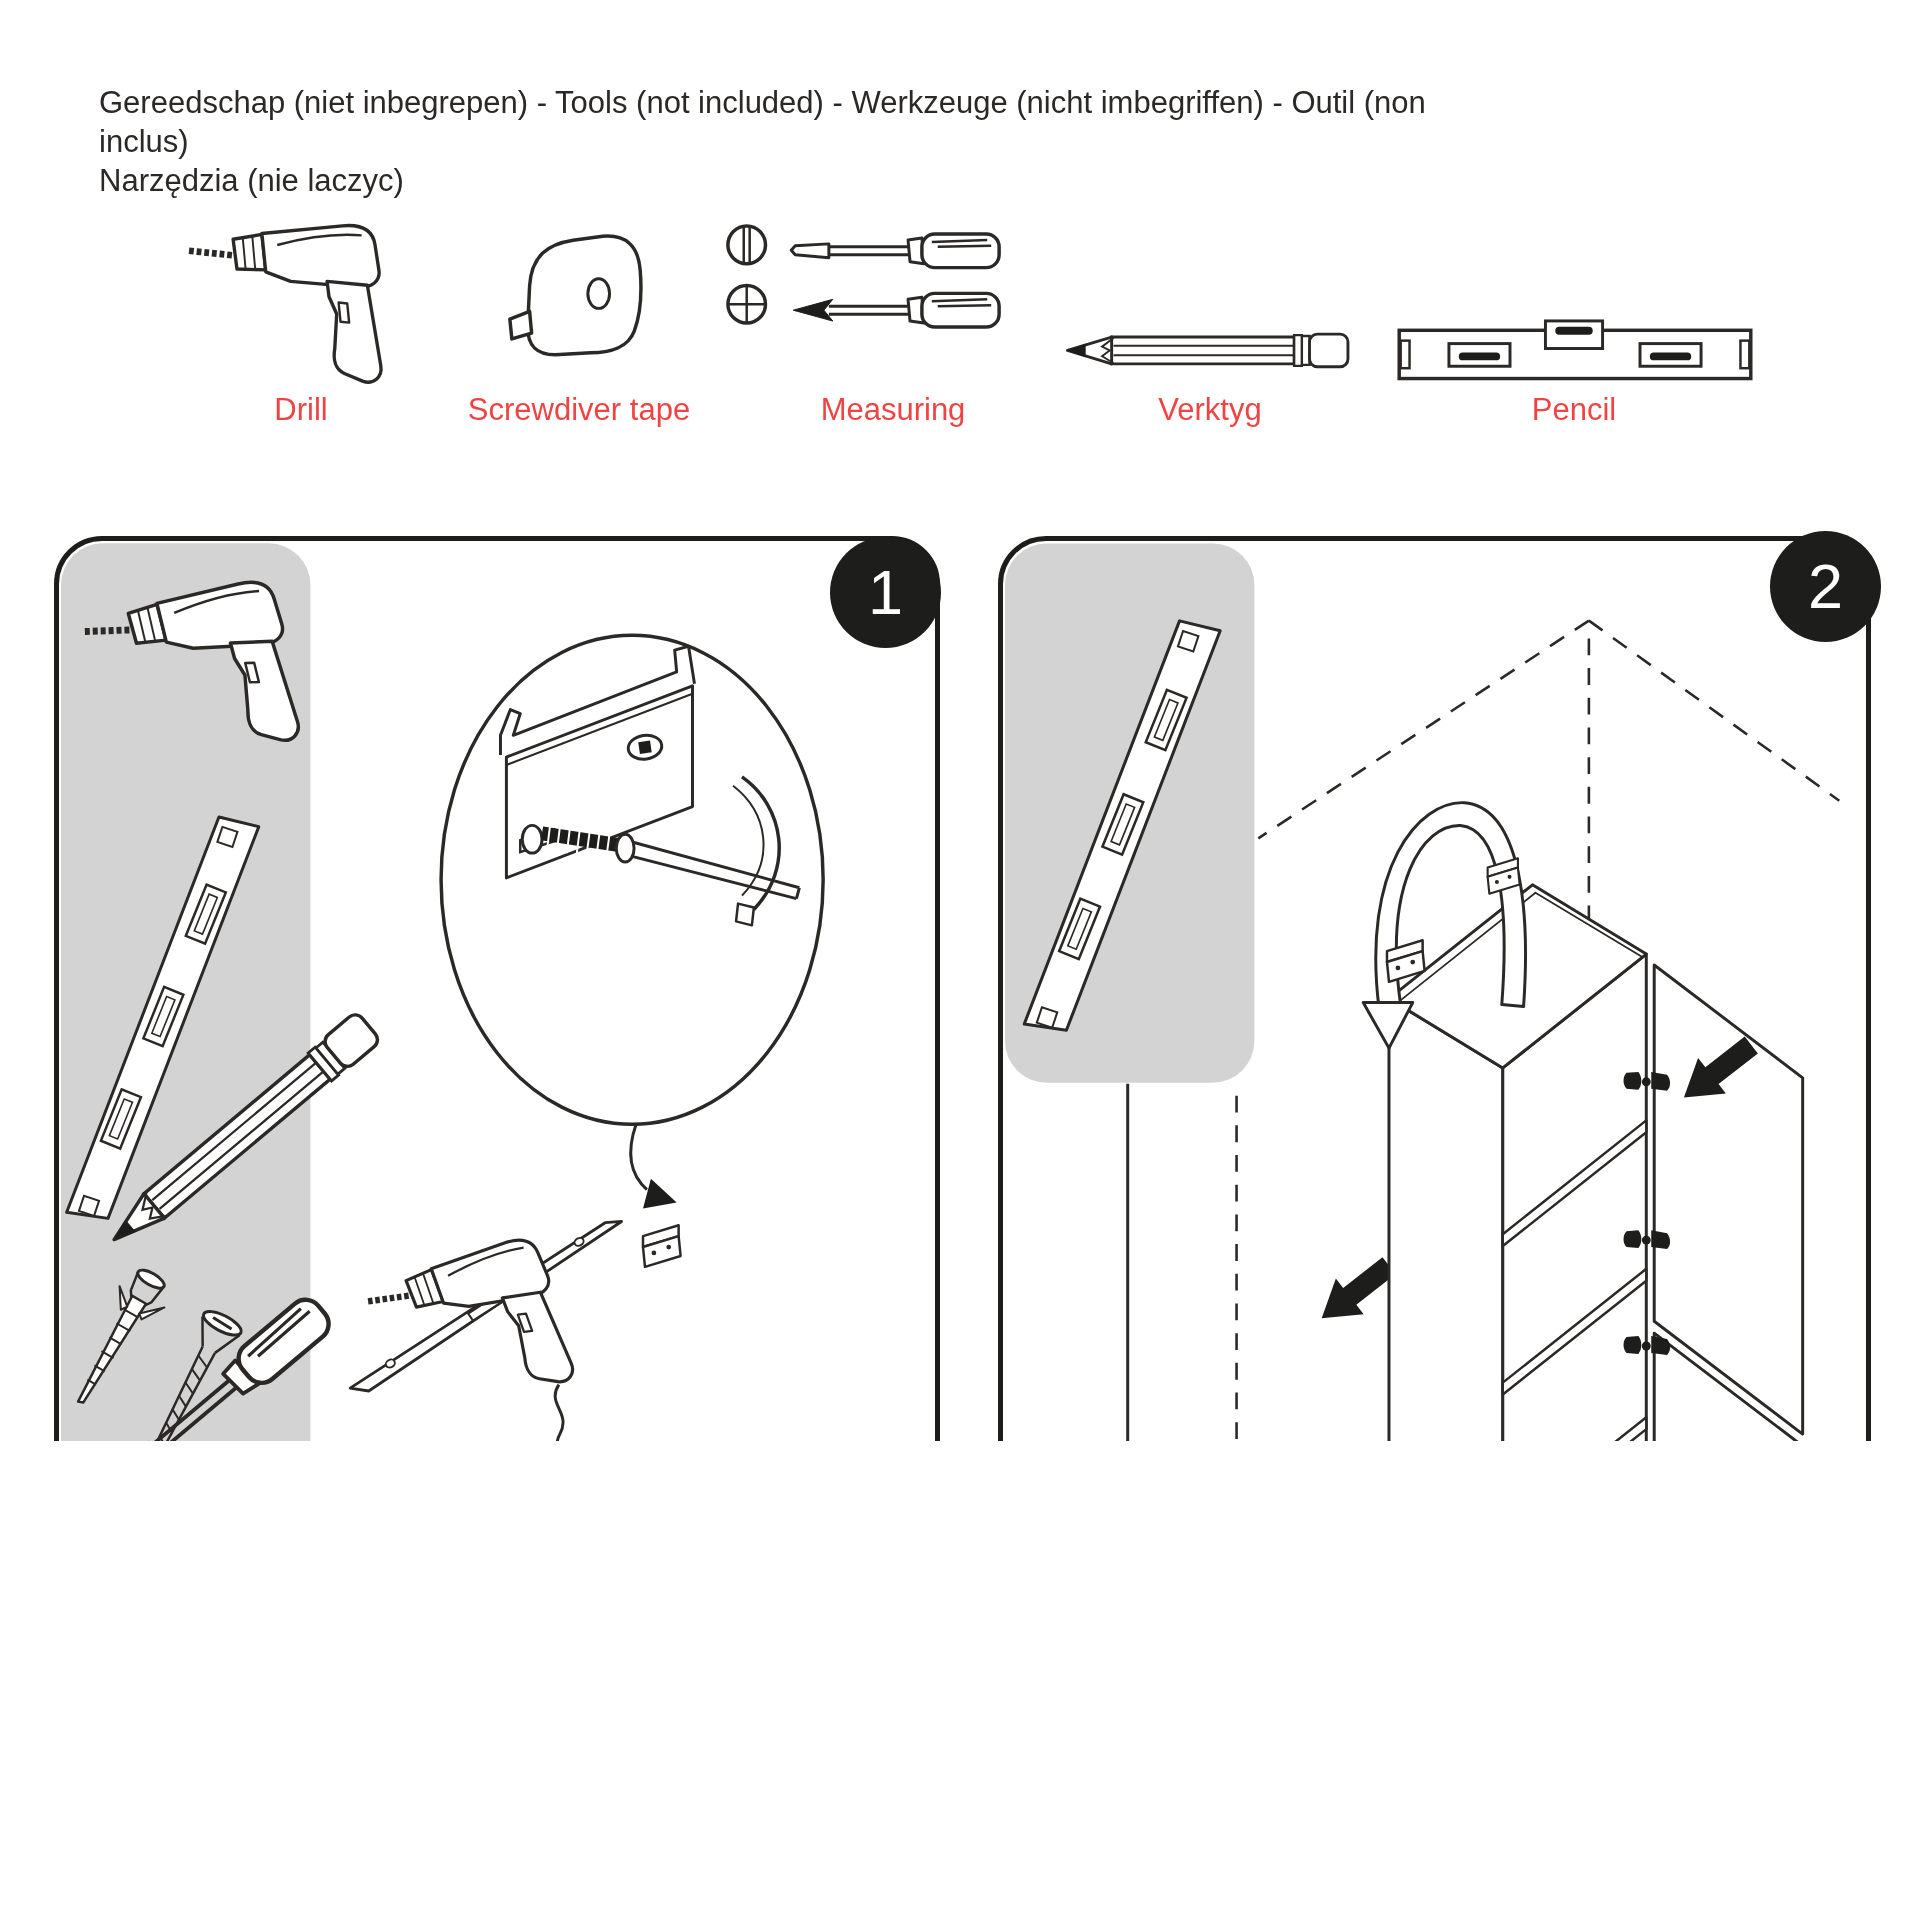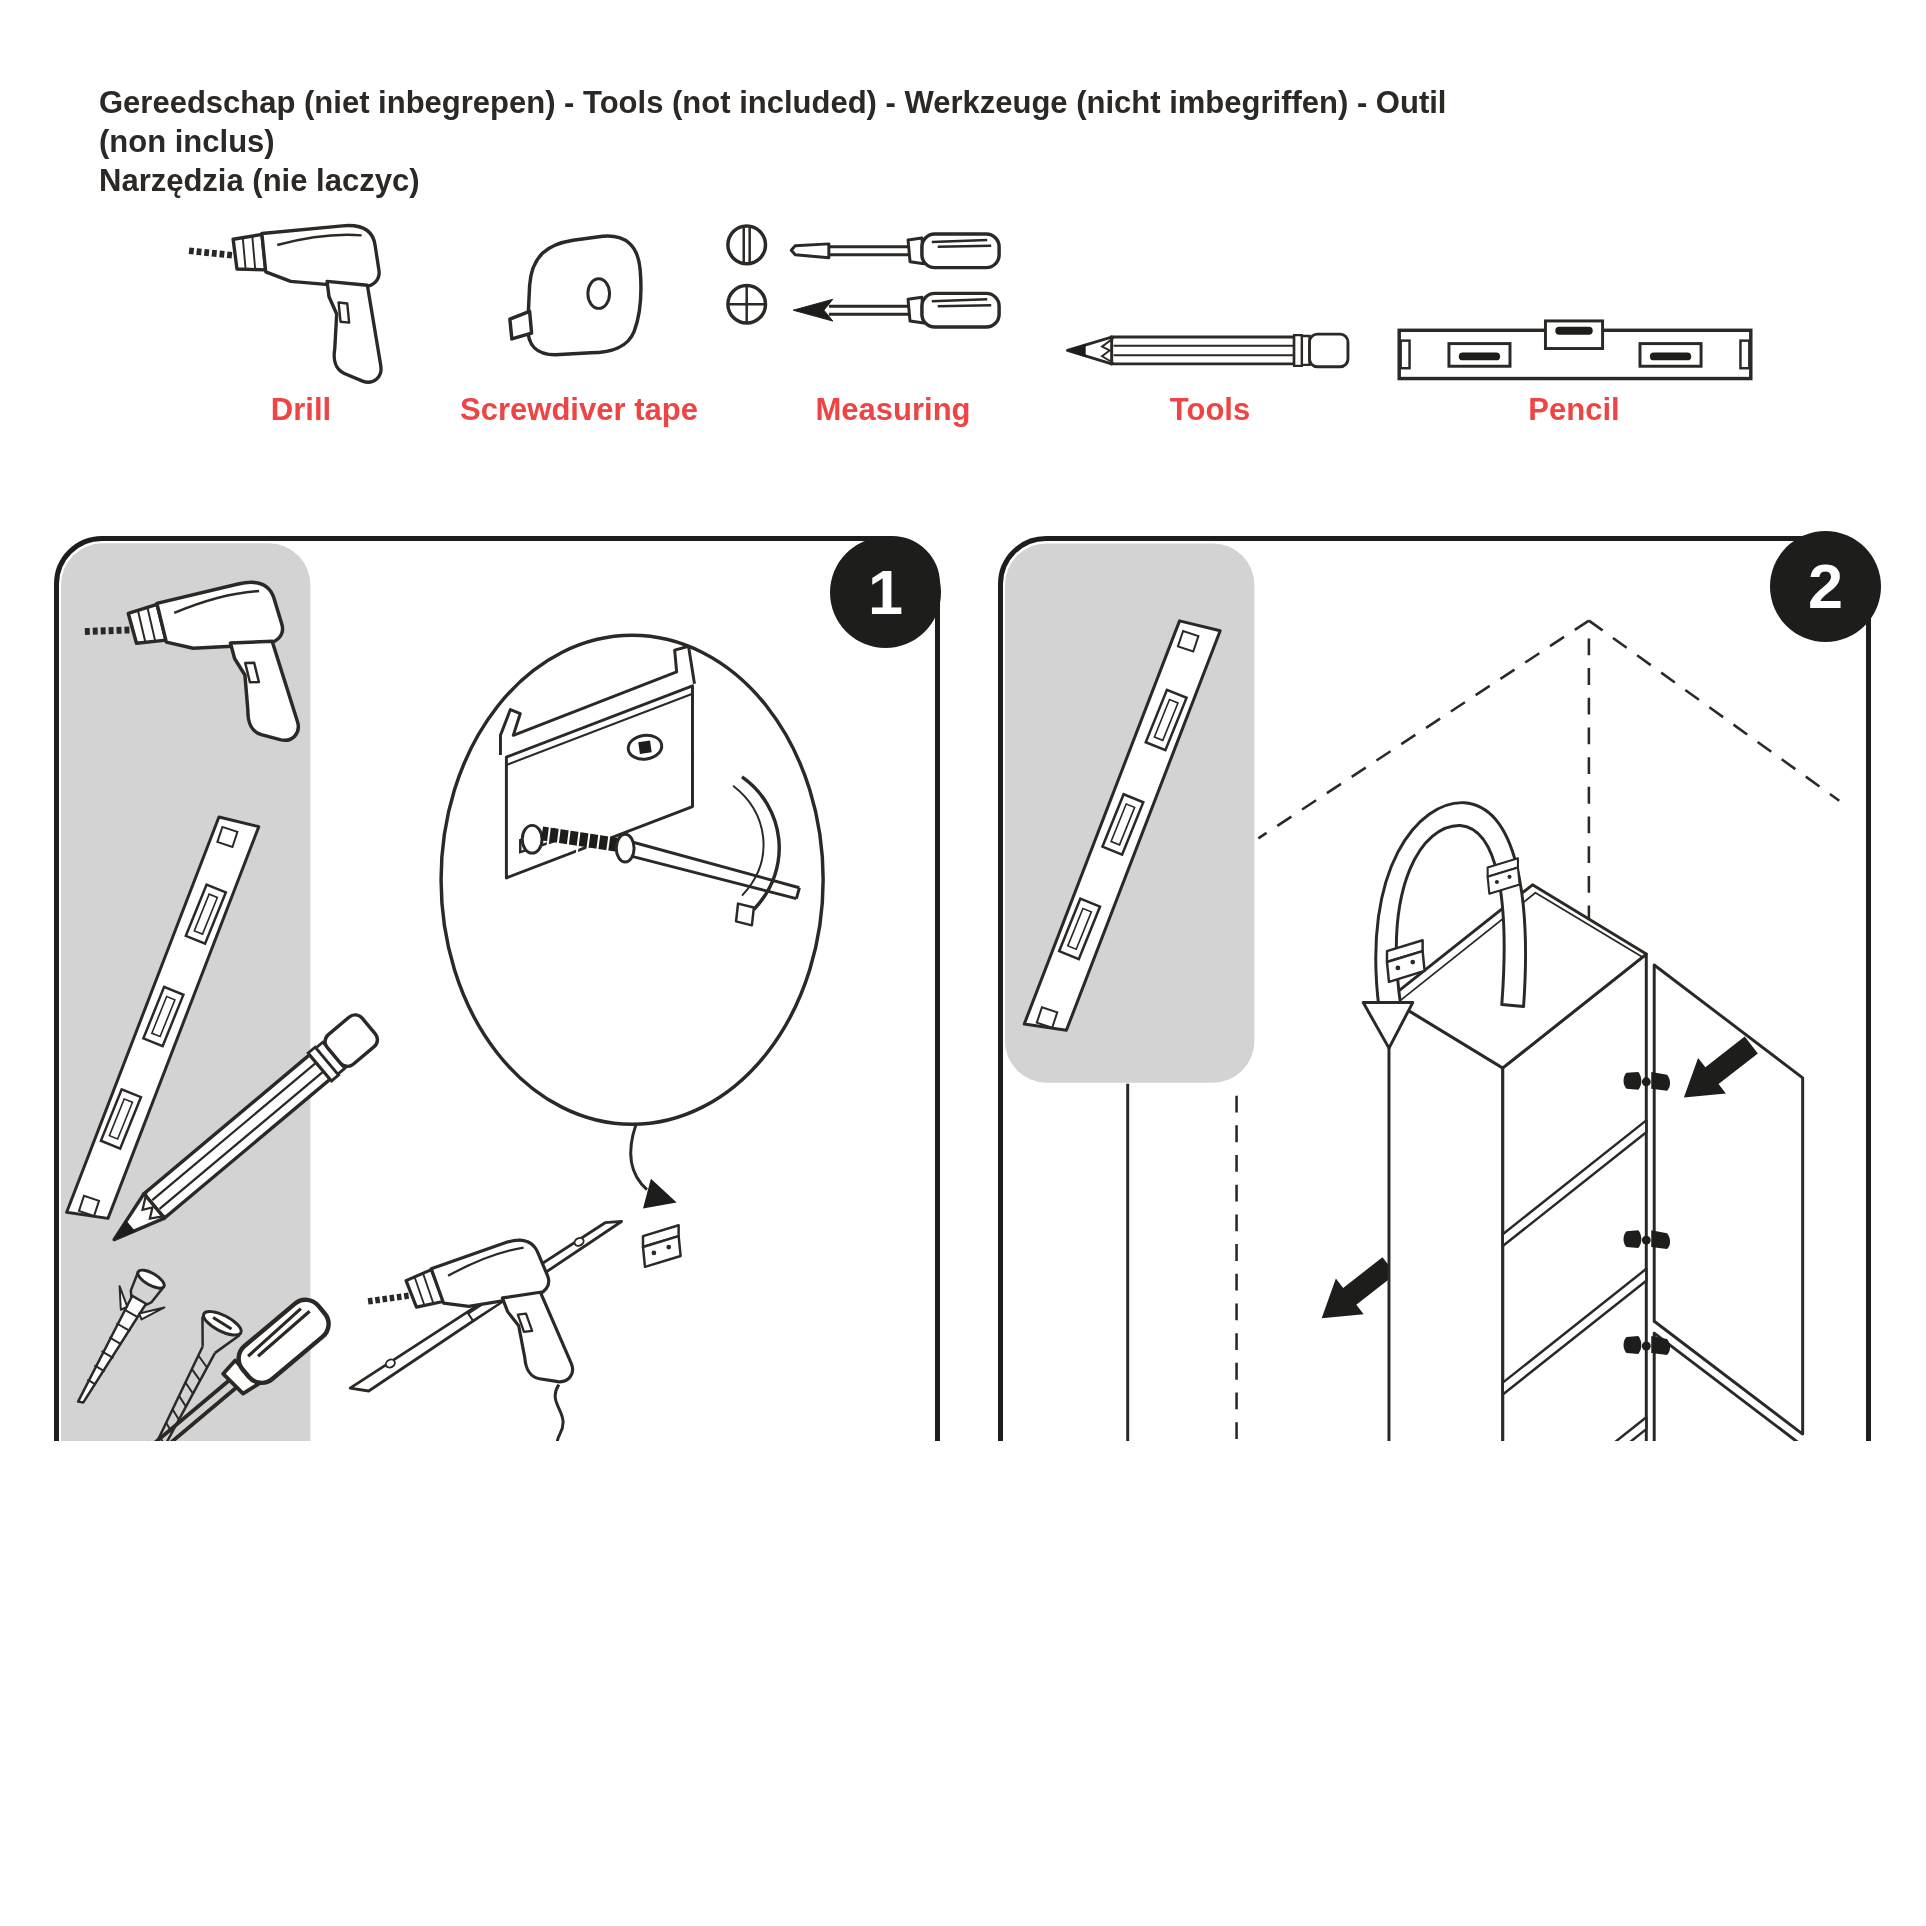--- a/index.html
+++ b/index.html
@@ -1,17 +1,17 @@
 <!DOCTYPE html>
 <html><head>
 <meta charset="utf-8">
 <style>
   html,body{margin:0;padding:0;background:#ffffff;}
   .page{position:relative;width:1927px;height:1441px;background:#ffffff;overflow:hidden;
-        font-family:"Liberation Sans", sans-serif;color:#2b2826;font-weight:bold;}
+        font-family:"Liberation Sans", sans-serif;color:#2b2826;}
   .header{position:absolute;left:99px;top:83px;width:1386px;font-size:31px;line-height:39px;color:#2b2826;}
   .tool-label{position:absolute;top:392px;transform:translateX(-50%);font-size:31px;white-space:nowrap;color:#ef4444;}
   .tool-icon{position:absolute;}
   .panel{position:absolute;border:5px solid #1d1d1b;border-radius:48px;box-sizing:border-box;background:#fff;}
   .panel svg{position:absolute;left:0;top:0;}
   .badge{position:absolute;width:111px;height:111px;border-radius:50%;background:#1d1d1b;color:#ffffff;
          font-size:63px;line-height:111px;text-align:center;z-index:5;}
   svg{display:block;}
 </style>
 </head>
@@ -160,21 +160,21 @@
     <svg class="tool-icon" style="left:1052px;top:331px" width="309" height="42" viewBox="0 0 312 42">
       <use href="#sym-pencil" transform="translate(2,2) scale(0.97)"></use>
     </svg>
     <svg class="tool-icon" style="left:1396px;top:317px" width="358" height="65" viewBox="0 0 362 66">
       <use href="#sym-level" transform="translate(1,12)"></use>
     </svg>
 
     <div class="tool-label" style="left:301px">Drill</div>
     <div class="tool-label" style="left:579px">Screwdiver tape</div>
     <div class="tool-label" style="left:893px">Measuring</div>
-    <div class="tool-label" style="left:1210px">Tools</div>
+    <div class="tool-label" style="left:1210px">Verktyg</div>
     <div class="tool-label" style="left:1574px">Pencil</div>
   </div>
 
   <div class="panel" style="left:54px;top:536px;width:886px;height:1336px;">
     <svg width="876" height="1326" viewBox="0 0 885 1339">
 
       <rect x="2" y="2" width="252" height="1018" rx="42" fill="#d3d3d3"></rect>
       <g>
         <use href="#sym-drill" transform="translate(18,62) rotate(-8)"></use>
       </g>

